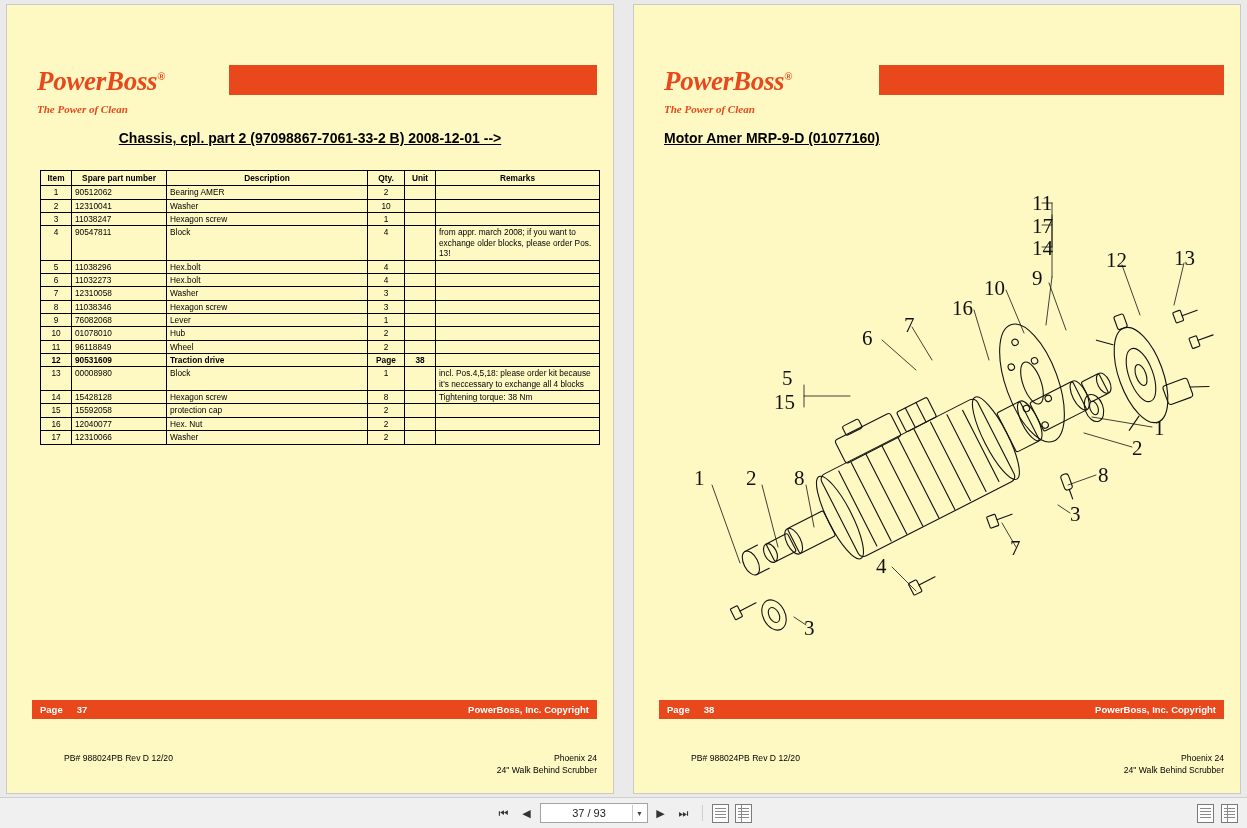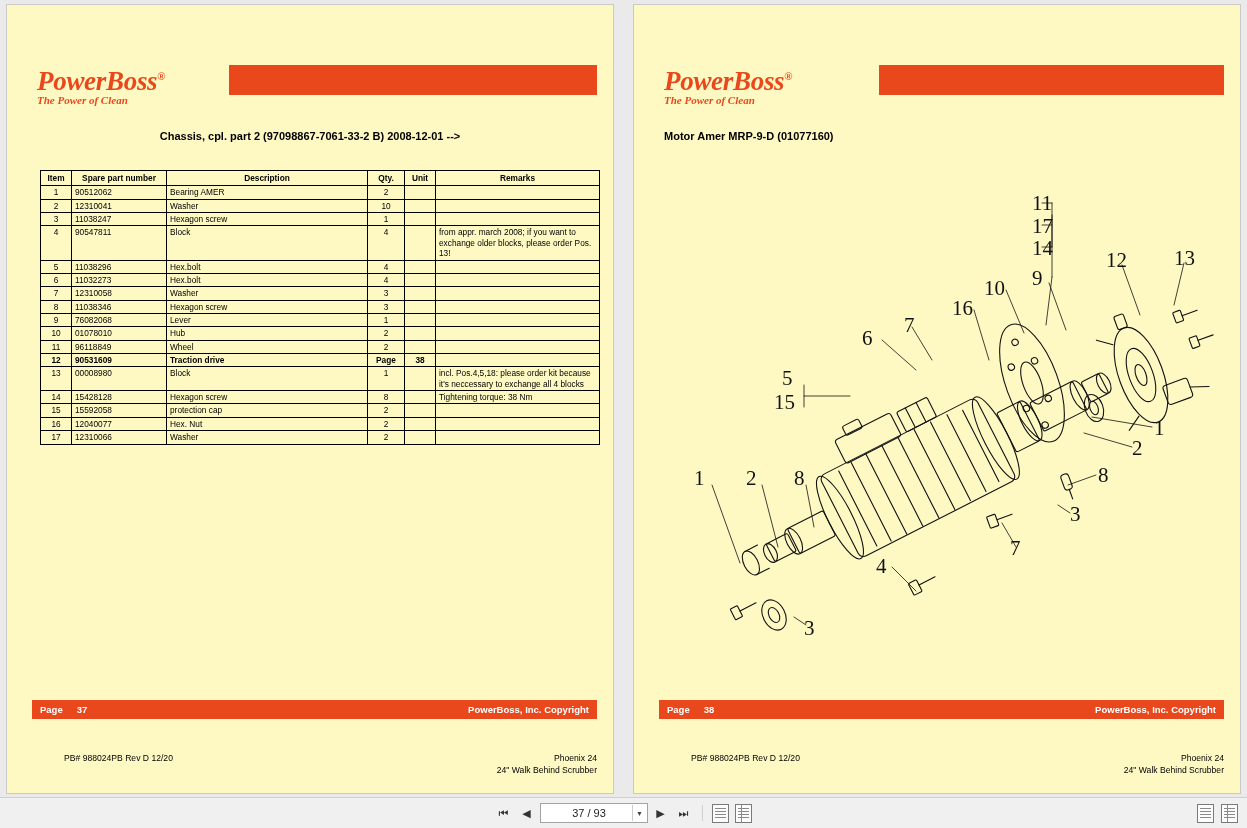--- a/index.html
+++ b/index.html
@@ -77,32 +77,33 @@
     font-size: 11px;
     vertical-align: super;
   }
   .logo-sub {
     font-family: "Liberation Serif", serif;
     font-style: italic;
     font-weight: bold;
     font-size: 11px;
     color: #e8481c;
     line-height: 11px;
-    margin-top: 1px;
+    margin-top: 10px;
     white-space: nowrap;
   }
   .logo-right .logo-bar { left: 215px; }
 
   
   .section-title {
     position: absolute;
     top: 125px;
-    font-size: 11px;
+    font-size: 14px;
     font-weight: bold;
     color: #000;
+    text-decoration: underline;
   }
   .title-centered {
     left: 0; right: 0;
     text-align: center;
   }
   .title-left {
     left: 30px;
   }
 
   

